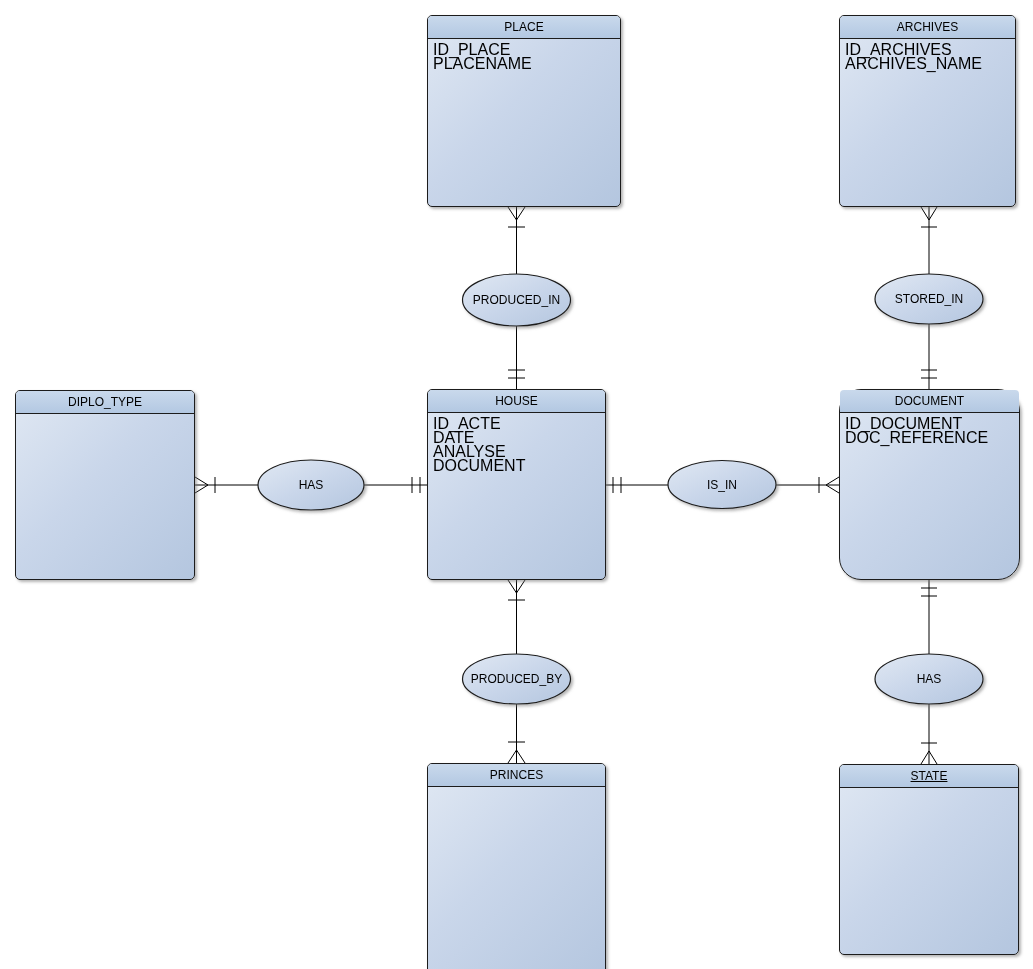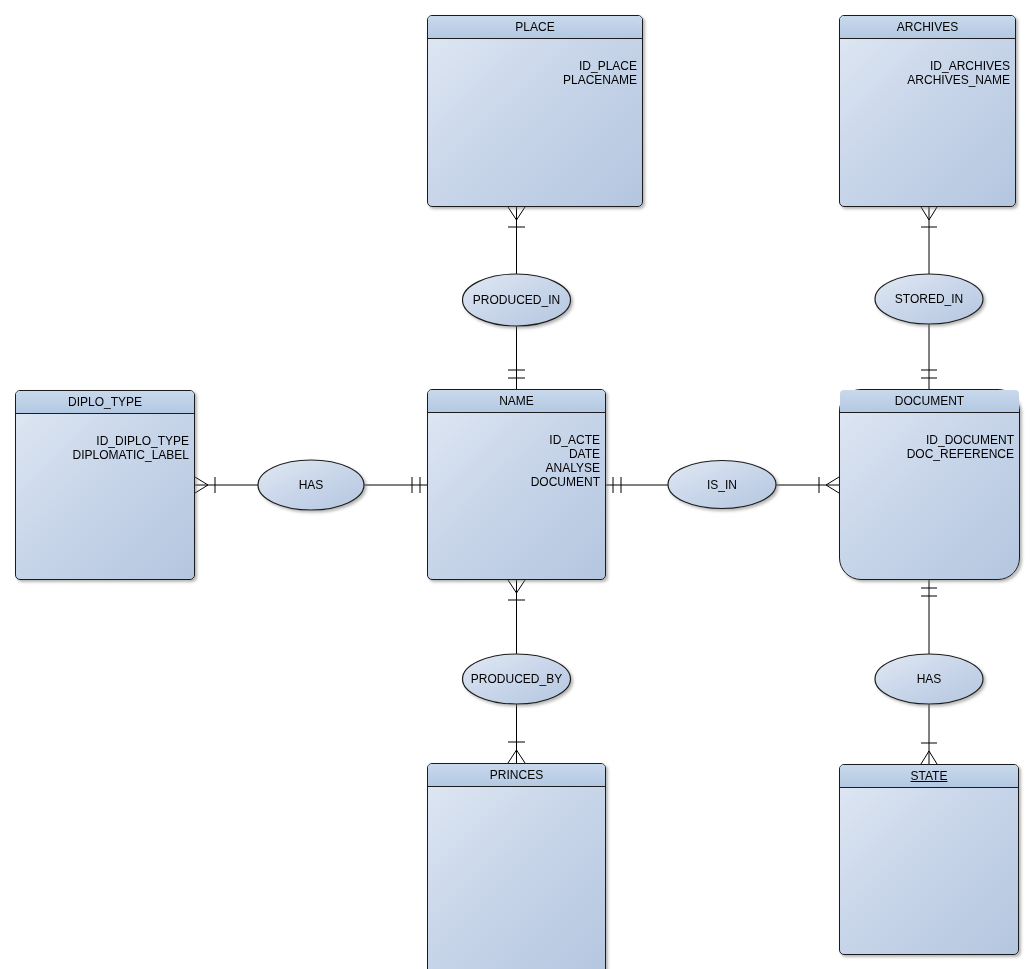--- a/index.html
+++ b/index.html
@@ -21,22 +21,22 @@
   }
   .entity-header{
     height:22px;line-height:22px;
     text-align:center;
     font-size:12px;color:#000;
     border-bottom:1px solid #1c1c1c;
     background:linear-gradient(180deg,#c9d9ec 0%,#b3c8e2 100%);
     border-radius:4px 4px 0 0;
   }
   .entity-body{
-    padding:20px 5px;
-    font-size:12px;line-height:14px;color:#000;text-align:right;
+    padding:4px 5px;
+    font-size:16px;line-height:14px;color:#000;
   }
   .wire{stroke:#000;stroke-width:1;fill:none;}
   .mark{stroke:#000;stroke-width:1;fill:none;}
   .rel{stroke:#1c1c1c;stroke-width:1.2;fill:url(#ellipseGrad);}
   .rel-label{font-family:"Liberation Sans","DejaVu Sans",sans-serif;font-size:12px;fill:#000;text-anchor:middle;}
 </style>
 </head>
 <body>
 
 <div id="canvas">
@@ -133,46 +133,42 @@
     <g filter="url(#softShadow)">
       <ellipse class="rel" cx="516.5" cy="679" rx="54" ry="25"></ellipse>
       <text class="rel-label" x="516.5" y="683">PRODUCED_BY</text>
     </g>
     <g filter="url(#softShadow)">
       <ellipse class="rel" cx="929" cy="679" rx="54" ry="25"></ellipse>
       <text class="rel-label" x="929" y="683">HAS</text>
     </g>
   </svg>
 
-  <div class="entity" style="left:427px;top:15px;width:216px;height:192px;">
+  <div class="entity" style="left:427px;top:15px;width:194px;height:192px;">
     <div class="entity-header">PLACE</div>
     <div class="entity-body">
       <div>ID_PLACE</div>
       <div>PLACENAME</div>
     </div>
   </div>
 
   <div class="entity" style="left:839px;top:15px;width:177px;height:192px;">
     <div class="entity-header">ARCHIVES</div>
     <div class="entity-body">
       <div>ID_ARCHIVES</div>
       <div>ARCHIVES_NAME</div>
     </div>
   </div>
 
   <div class="entity" style="left:15px;top:390px;width:180px;height:190px;">
     <div class="entity-header">DIPLO_TYPE</div>
-    <div class="entity-body">
-      <div>ID_DIPLO_TYPE</div>
-      <div>DIPLOMATIC_LABEL</div>
-    </div>
   </div>
 
   <div class="entity" style="left:427px;top:389px;width:179px;height:191px;">
-    <div class="entity-header">NAME</div>
+    <div class="entity-header">HOUSE</div>
     <div class="entity-body">
       <div>ID_ACTE</div>
       <div>DATE</div>
       <div>ANALYSE</div>
       <div>DOCUMENT</div>
     </div>
   </div>
 
   <div class="entity" style="left:839px;top:389px;width:181px;height:191px;border-radius:22px;">
     <div class="entity-header">DOCUMENT</div>

